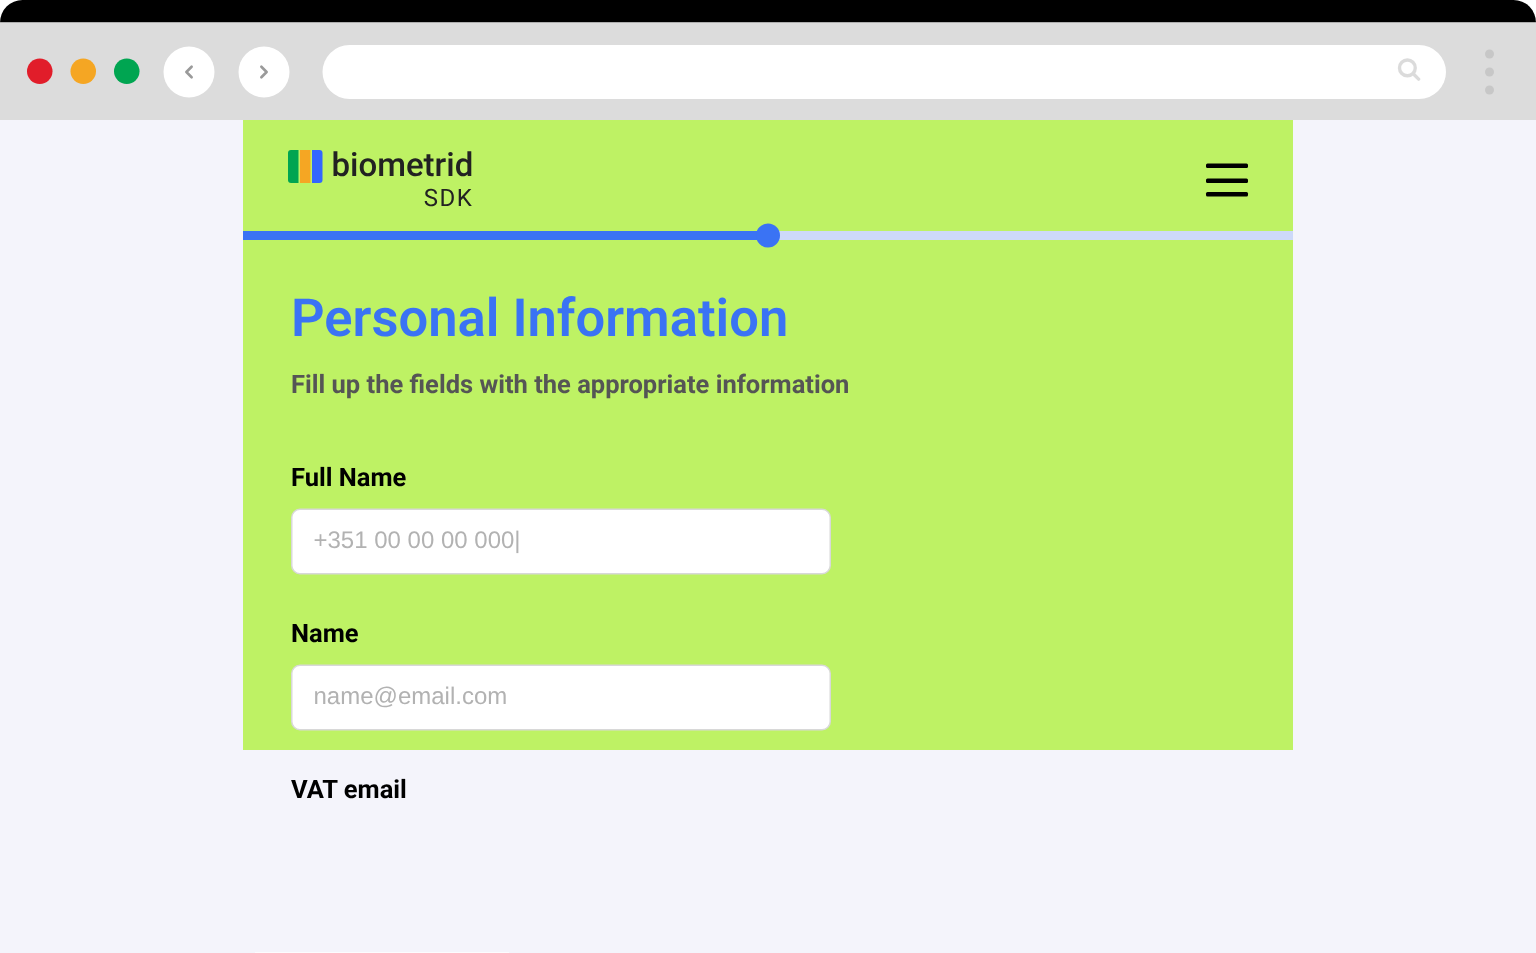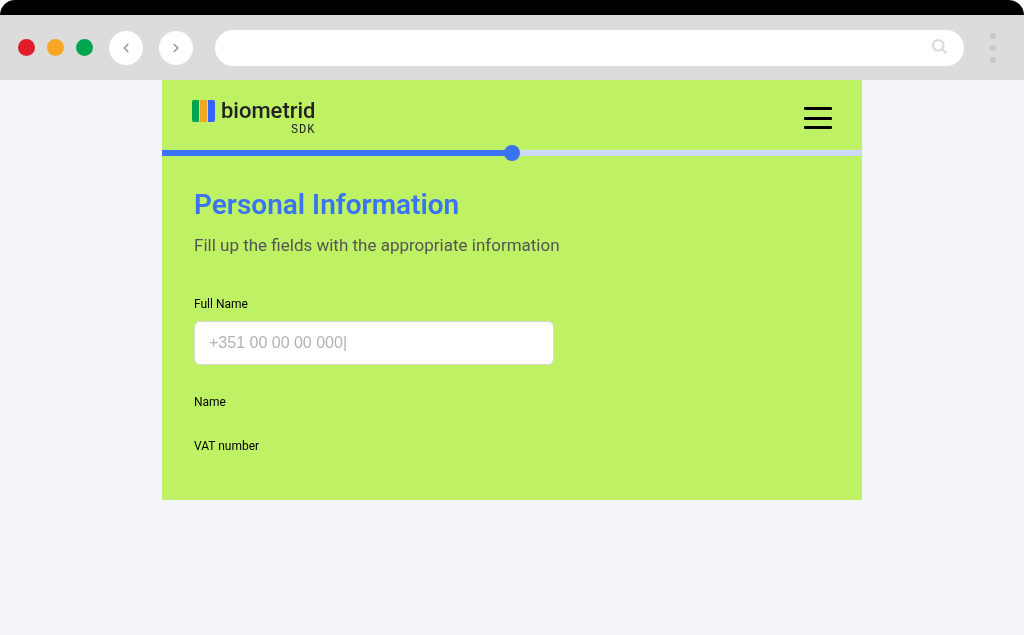--- a/index.html
+++ b/index.html
@@ -87,21 +87,21 @@
     .logo { display: flex; align-items: flex-start; gap: 6px; }
     .logo-mark {
       display: flex; gap: 1px; height: 22px; align-items: stretch;
     }
     .logo-mark span { width: 7px; display: block; }
     .logo-mark .c1 { background: #00a551; border-radius: 2px 0 0 2px; }
     .logo-mark .c2 { background: #f5a623; }
     .logo-mark .c3 { background: #3366ff; border-radius: 0 2px 2px 0; }
     .logo-text { display: flex; flex-direction: column; line-height: 1; }
     .logo-name { font-size: 22px; font-weight: 500; color: #222; letter-spacing: 0; }
-    .logo-sub { font-size: 12px; color: #222; align-self: flex-end; margin-top: 2px; letter-spacing: 1px; font-family: Liberation Mono, monospace; }
+    .logo-sub { font-size: 16px; color: #222; align-self: flex-end; margin-top: 2px; letter-spacing: 1px; }
     .hamburger {
       width: 28px; height: 22px;
       display: flex; flex-direction: column; justify-content: space-between;
       cursor: pointer;
     }
     .hamburger span { height: 3px; background: #000; border-radius: 1px; display: block; }
     .progress-track {
       position: relative;
       height: 6px;
       background: #cdd9f9;
@@ -117,33 +117,34 @@
       left: 50%;
       top: 50%;
       transform: translate(-50%, -50%);
       width: 16px; height: 16px;
       background: #3a73f4;
       border-radius: 50%;
     }
     .form-wrap { padding: 32px 32px 0 32px; }
     .section-title {
       color: #3a73f4;
-      font-size: 28px;
+      font-size: 35px;
       font-weight: 600;
       margin-bottom: 14px;
     }
     .section-sub {
       color: #555;
       font-size: 17px;
       margin-bottom: 42px;
+      font-weight: bold;
     }
     .field { margin-bottom: 30px; }
     .field-label {
-      font-size: 12px;
-      font-weight: 400;
+      font-size: 17px;
+      font-weight: 700;
       color: #000;
       display: block;
       margin-bottom: 10px;
     }
     .text-input {
       width: 360px;
       height: 44px;
       border: 1px solid #d8d8d8;
       border-radius: 6px;
       padding: 0 14px;
@@ -220,21 +221,22 @@
       <h1 class="section-title">Personal Information</h1>
       <p class="section-sub">Fill up the fields with the appropriate information</p>
 
       <div class="field">
         <label class="field-label">Full Name</label>
         <input class="text-input" type="text" placeholder="+351 00 00 00 000|" style="">
       </div>
 
       <div class="field">
         <label class="field-label">Name</label>
+        <input class="text-input" type="text" placeholder="name@email.com" style="">
       </div>
 
       <div class="field">
-        <label class="field-label">VAT number</label>
+        <label class="field-label">VAT email</label>
       </div>
     </div>
 
   </div>
 </div>
 
 </body></html>

